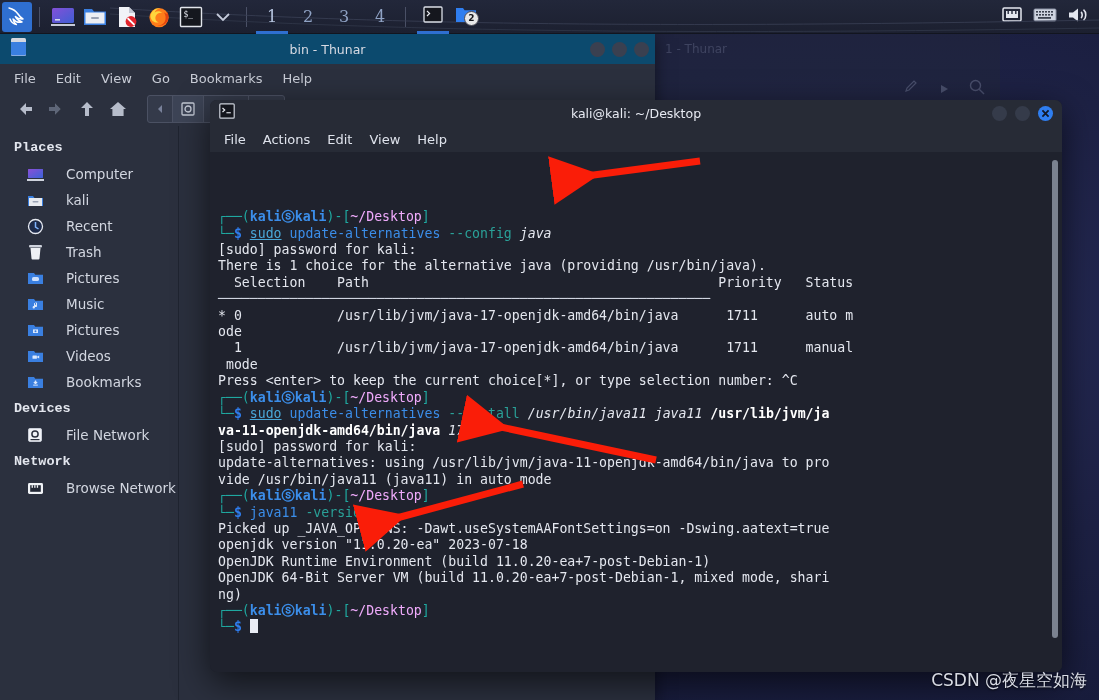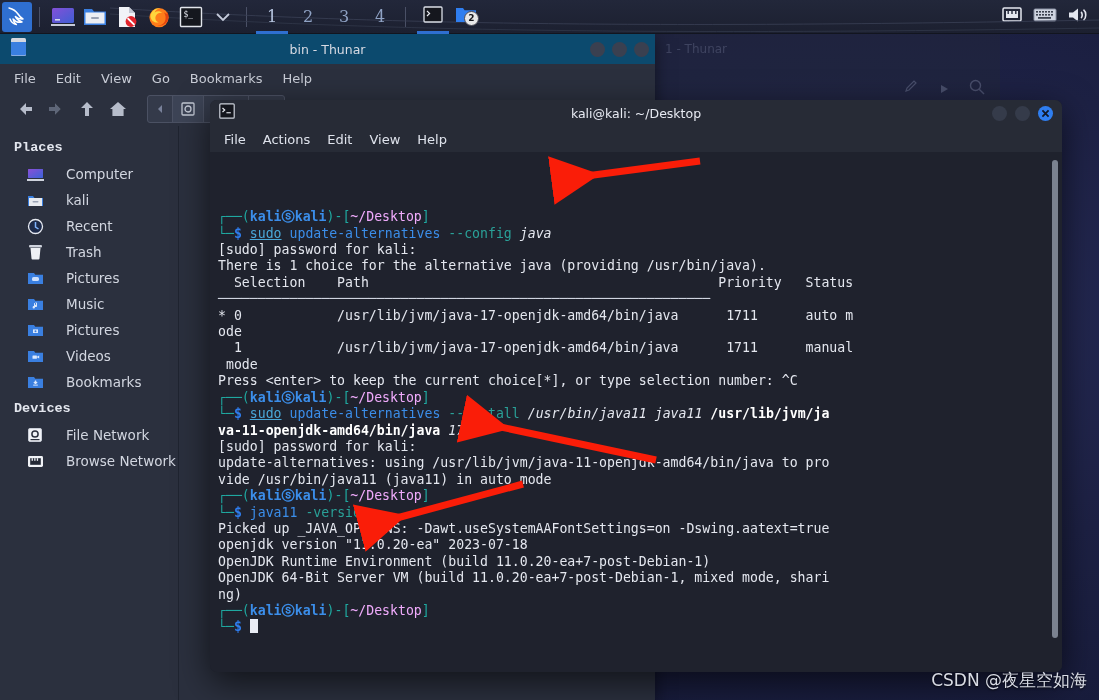--- a/index.html
+++ b/index.html
@@ -443,20 +443,21 @@
           <span class="pl-ico">
             <svg width="16" height="16" viewBox="0 0 16 16">
                 <rect x="1.5" y="1.5" width="13" height="13" rx="1.4" fill="#f0f2f6" stroke="#c8ccd6"></rect>
                 <circle cx="8" cy="7" r="3.1" fill="none" stroke="#2c313e" stroke-width="1.5"></circle>
                 <rect x="3.5" y="12" width="9" height="1.2" fill="#2c313e"></rect>
               </svg>
           </span>
           <span>File Network</span>
         </div>
 
+        <div class="pl-head">Network</div>
         <div class="pl-item">
           <span class="pl-ico">
             <svg width="17" height="15" viewBox="0 0 17 15">
                 <rect x="1" y="2" width="15" height="11" rx="1.4" fill="#f0f2f6"></rect>
                 <rect x="3.2" y="4.2" width="10.6" height="6.6" fill="#222734"></rect>
                 <rect x="4.6" y="4.2" width="1.3" height="2.6" fill="#f0f2f6"></rect>
                 <rect x="7.2" y="4.2" width="1.3" height="2.6" fill="#f0f2f6"></rect>
                 <rect x="9.8" y="4.2" width="1.3" height="2.6" fill="#f0f2f6"></rect>
               </svg>
           </span>

